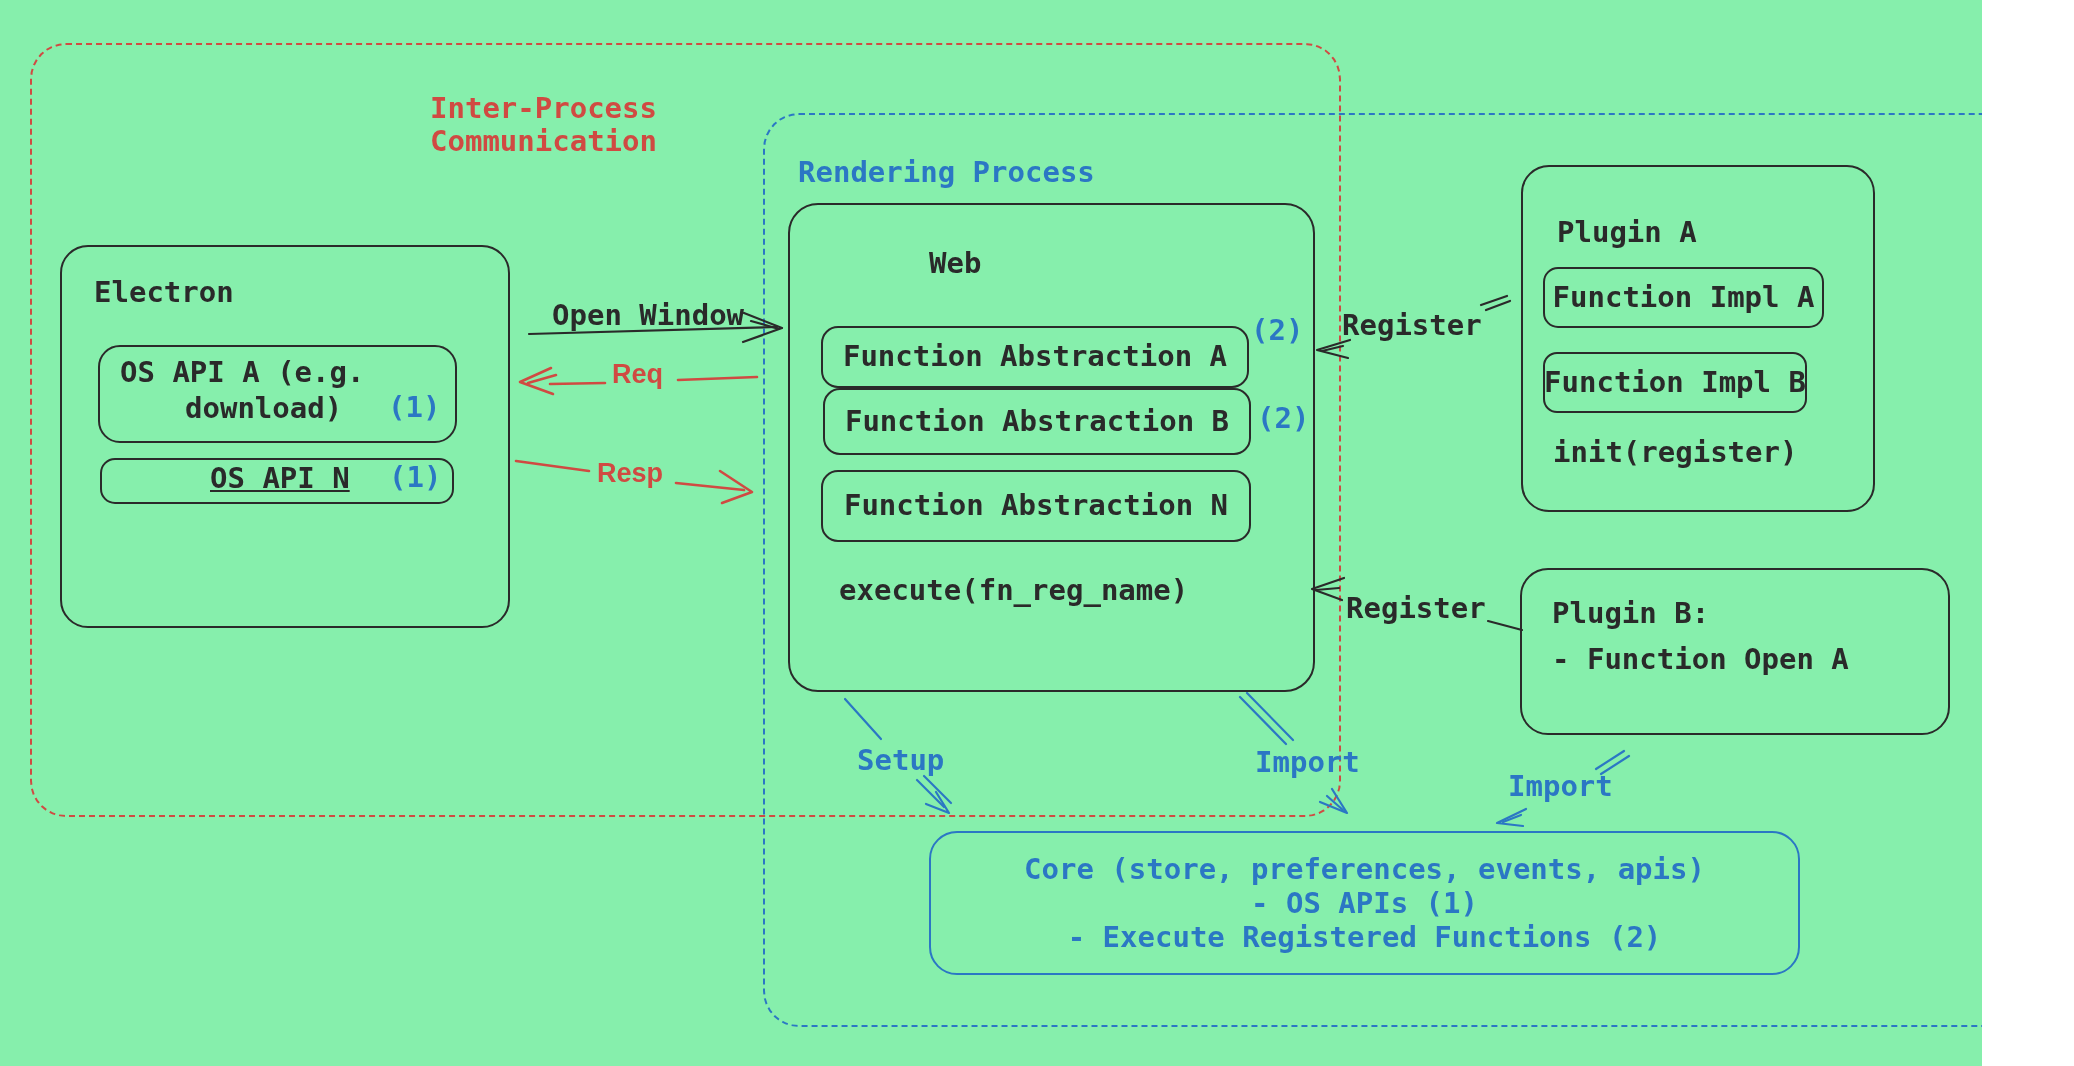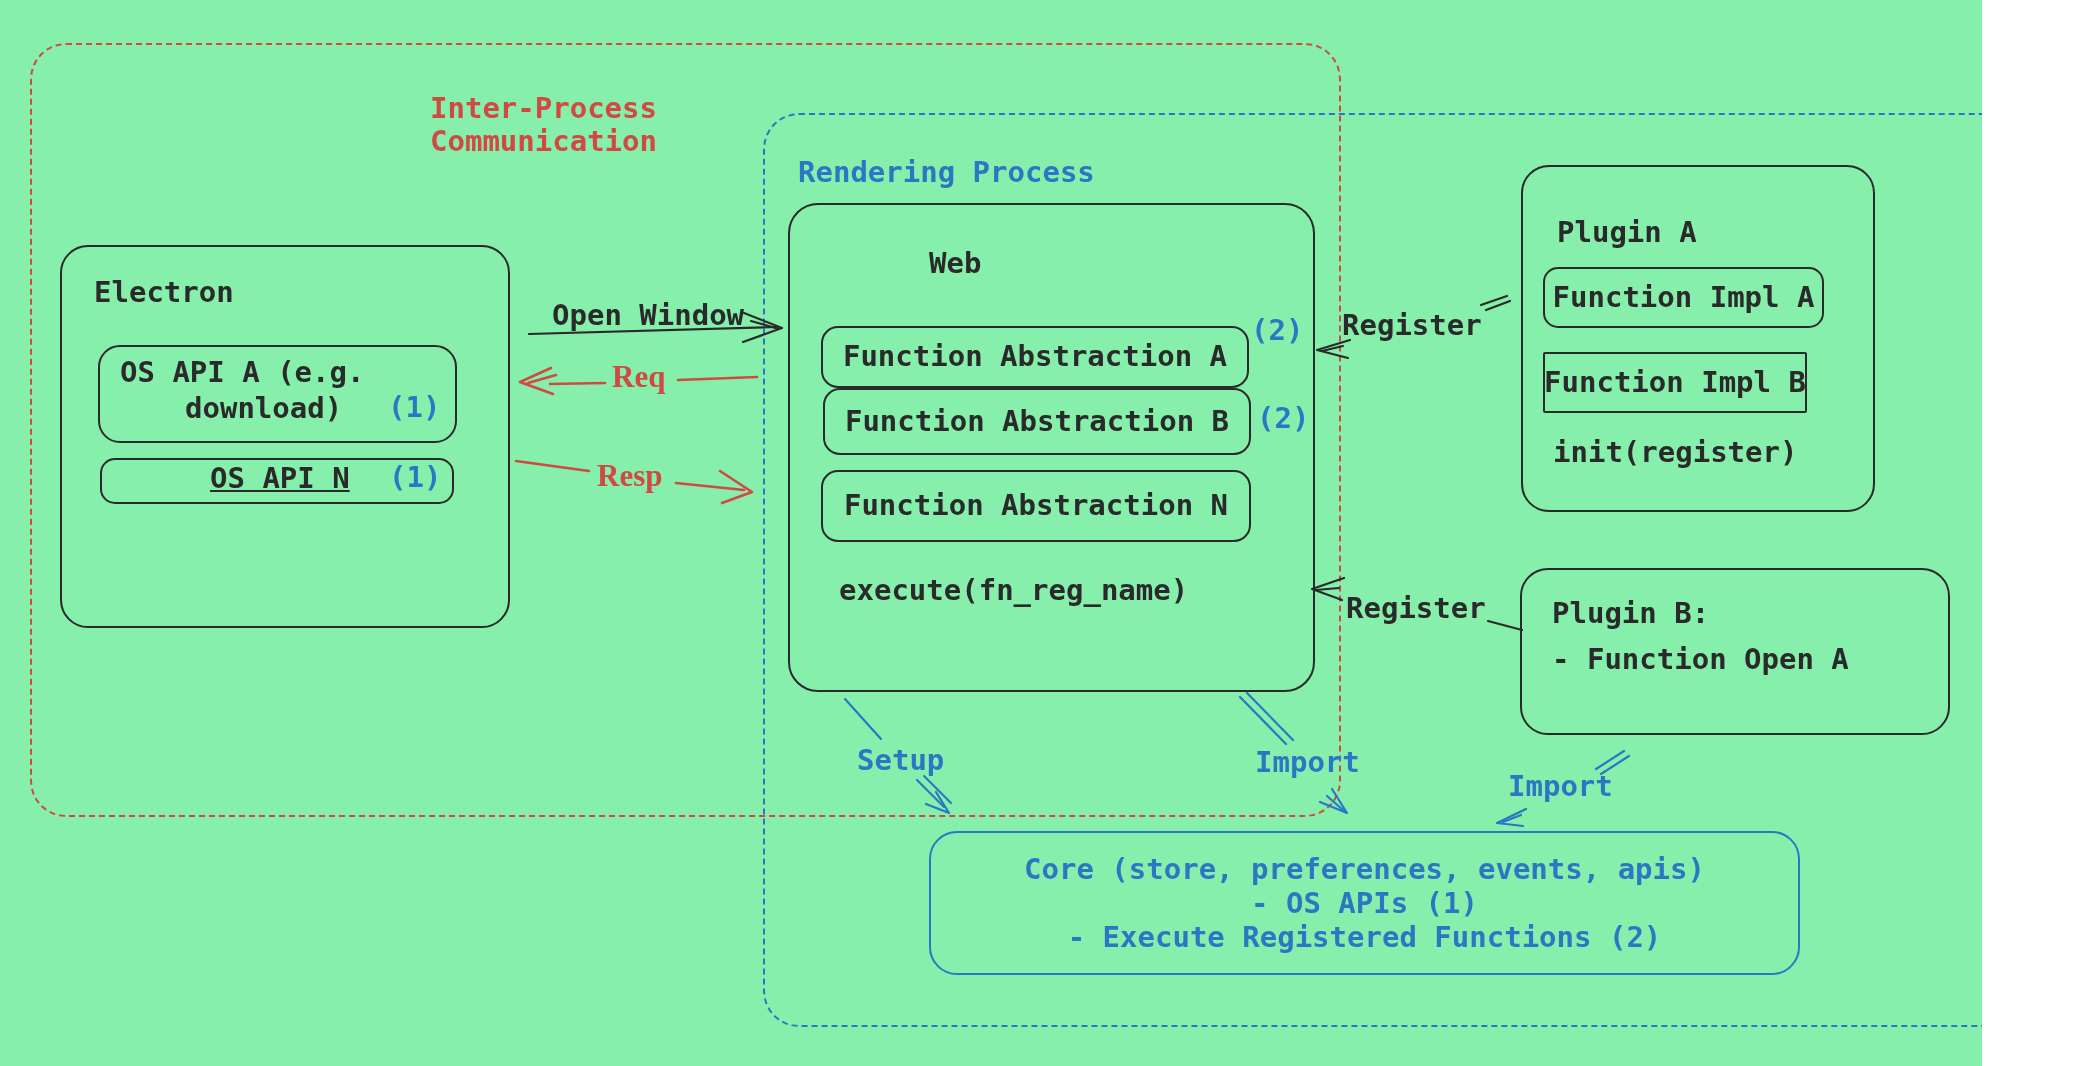--- a/index.html
+++ b/index.html
@@ -20,23 +20,23 @@
   .mono{
     font-family:"DejaVu Sans Mono", monospace;
     font-weight:600;
     font-size:29px;
     line-height:1.1;
     white-space:pre;
   }
   .blue{color:var(--blue);}
   .red{color:var(--red);}
   .sansbold{
-    font-family:Liberation Serif, serif;
+    font-family:Liberation Sans, sans-serif;
     font-weight:700;
-    font-size:31px;
+    font-size:27px;
     line-height:1;
     color:var(--red);
     white-space:pre;
   }
   .box{
     position:absolute;
     border:2.2px solid var(--ink);
     border-radius:28px;
     background:transparent;
     box-sizing:border-box;
@@ -172,21 +172,21 @@
   <div class="abs mono" style="left:839px;top:575px;">execute(fn_reg_name)</div>
 
   <div class="abs mono" style="left:1342px;top:310px;">Register</div>
   <div class="abs mono" style="left:1346px;top:593px;">Register</div>
 
   <div class="box" style="left:1521px;top:165px;width:354px;height:347px;"></div>
   <div class="abs mono" style="left:1557px;top:217px;">Plugin A</div>
   <div class="innerbox" style="left:1543px;top:267px;width:281px;height:61px;border-radius:15px;">
     <span class="mono">Function Impl A</span>
   </div>
-  <div class="innerbox" style="left:1543px;top:352px;width:264px;height:61px;border-radius:2px;">
+  <div class="innerbox" style="left:1543px;top:352px;width:264px;height:61px;border-radius:14px;">
     <span class="mono">Function Impl B</span>
   </div>
   <div class="abs mono" style="left:1553px;top:437px;">init(register)</div>
 
   <div class="box" style="left:1520px;top:568px;width:430px;height:167px;"></div>
   <div id="plugin-b-text" class="abs" style="left:1552px;top:591px;">
     <div class="mono">Plugin B:</div>
     <div class="mono">- Function Open A</div>
   </div>
 

